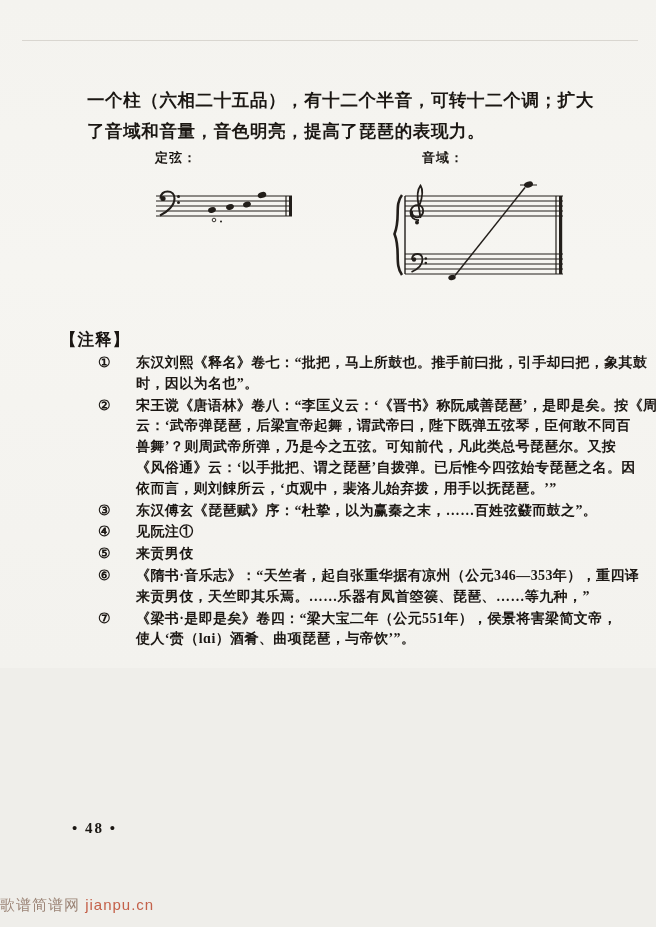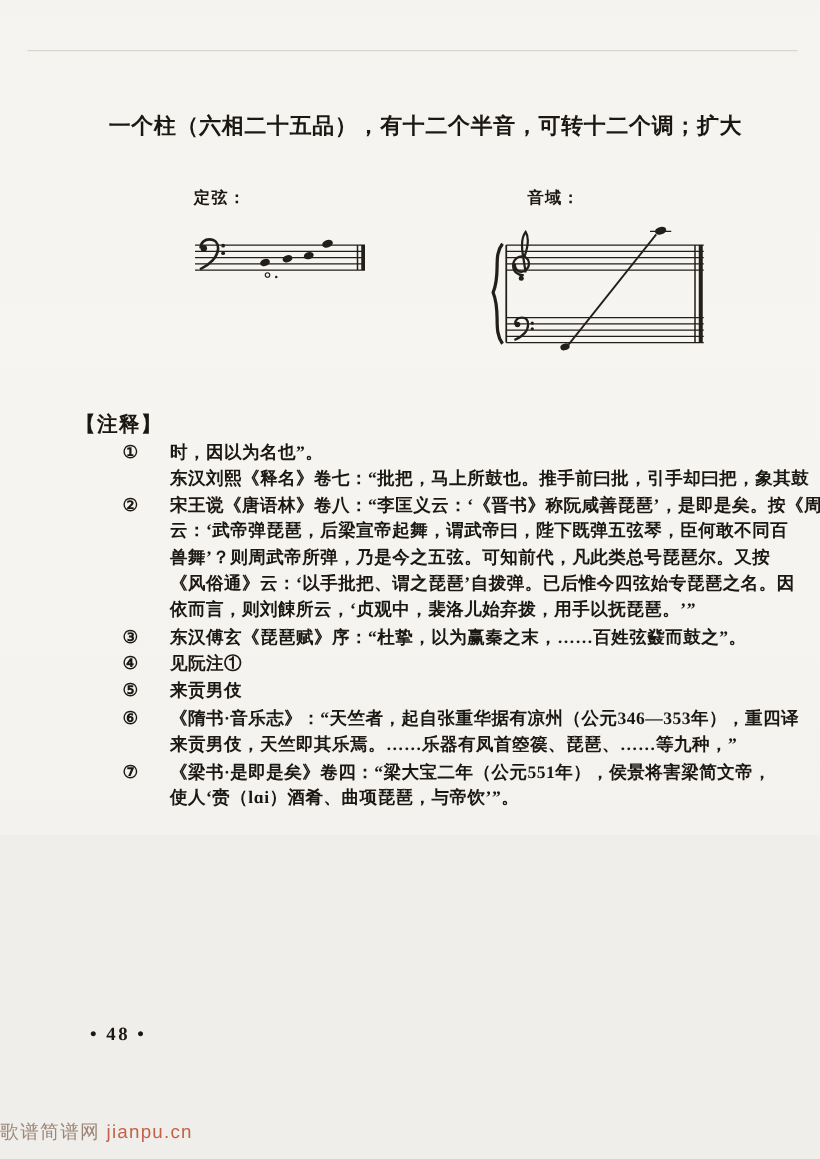--- a/index.html
+++ b/index.html
@@ -71,20 +71,21 @@
 </style>
 </head>
 <body>
 
 <div class="page">
 
   <div class="top-rule"></div>
 
   <div class="intro">
     <div class="iline">一个柱（六相二十五品），有十二个半音，可转十二个调；扩大</div>
+    <div class="iline">了音域和音量，音色明亮，提高了琵琶的表现力。</div>
   </div>
 
   <div class="staff-label tuning">定弦：</div>
   <div class="staff-label range">音域：</div>
 
   <svg class="staff1" width="150" height="46" viewBox="0 0 150 46">
 
     <g class="ink" stroke-width="1">
       <line x1="6" y1="10" x2="142" y2="10"></line>
       <line x1="6" y1="15" x2="142" y2="15"></line>
@@ -162,22 +163,22 @@
     <line class="ink" stroke-width="1.5" x1="64" y1="99.5" x2="134" y2="11.5"></line>
   </svg>
 
   <div class="ann-header">【注释】</div>
 
   <div class="notes">
 
     <div class="note">
       <span class="num">①</span>
       <div class="ntext">
+        <div class="nline">东汉刘熙《释名》卷七：“批把，马上所鼓也。推手前曰批，引手却曰把，象其鼓</div>
         <div class="nline">时，因以为名也”。</div>
-        <div class="nline">东汉刘熙《释名》卷七：“批把，马上所鼓也。推手前曰批，引手却曰把，象其鼓</div>
       </div>
     </div>
 
     <div class="note">
       <span class="num">②</span>
       <div class="ntext">
         <div class="nline">宋王谠《唐语林》卷八：“李匡义云：‘《晋书》称阮咸善琵琶’，是即是矣。按《周书》</div>
         <div class="nline">云：‘武帝弹琵琶，后梁宣帝起舞，谓武帝曰，陛下既弹五弦琴，臣何敢不同百</div>
         <div class="nline">兽舞’？则周武帝所弹，乃是今之五弦。可知前代，凡此类总号琵琶尔。又按</div>
         <div class="nline">《风俗通》云：‘以手批把、谓之琵琶’自拨弹。已后惟今四弦始专琵琶之名。因</div>

